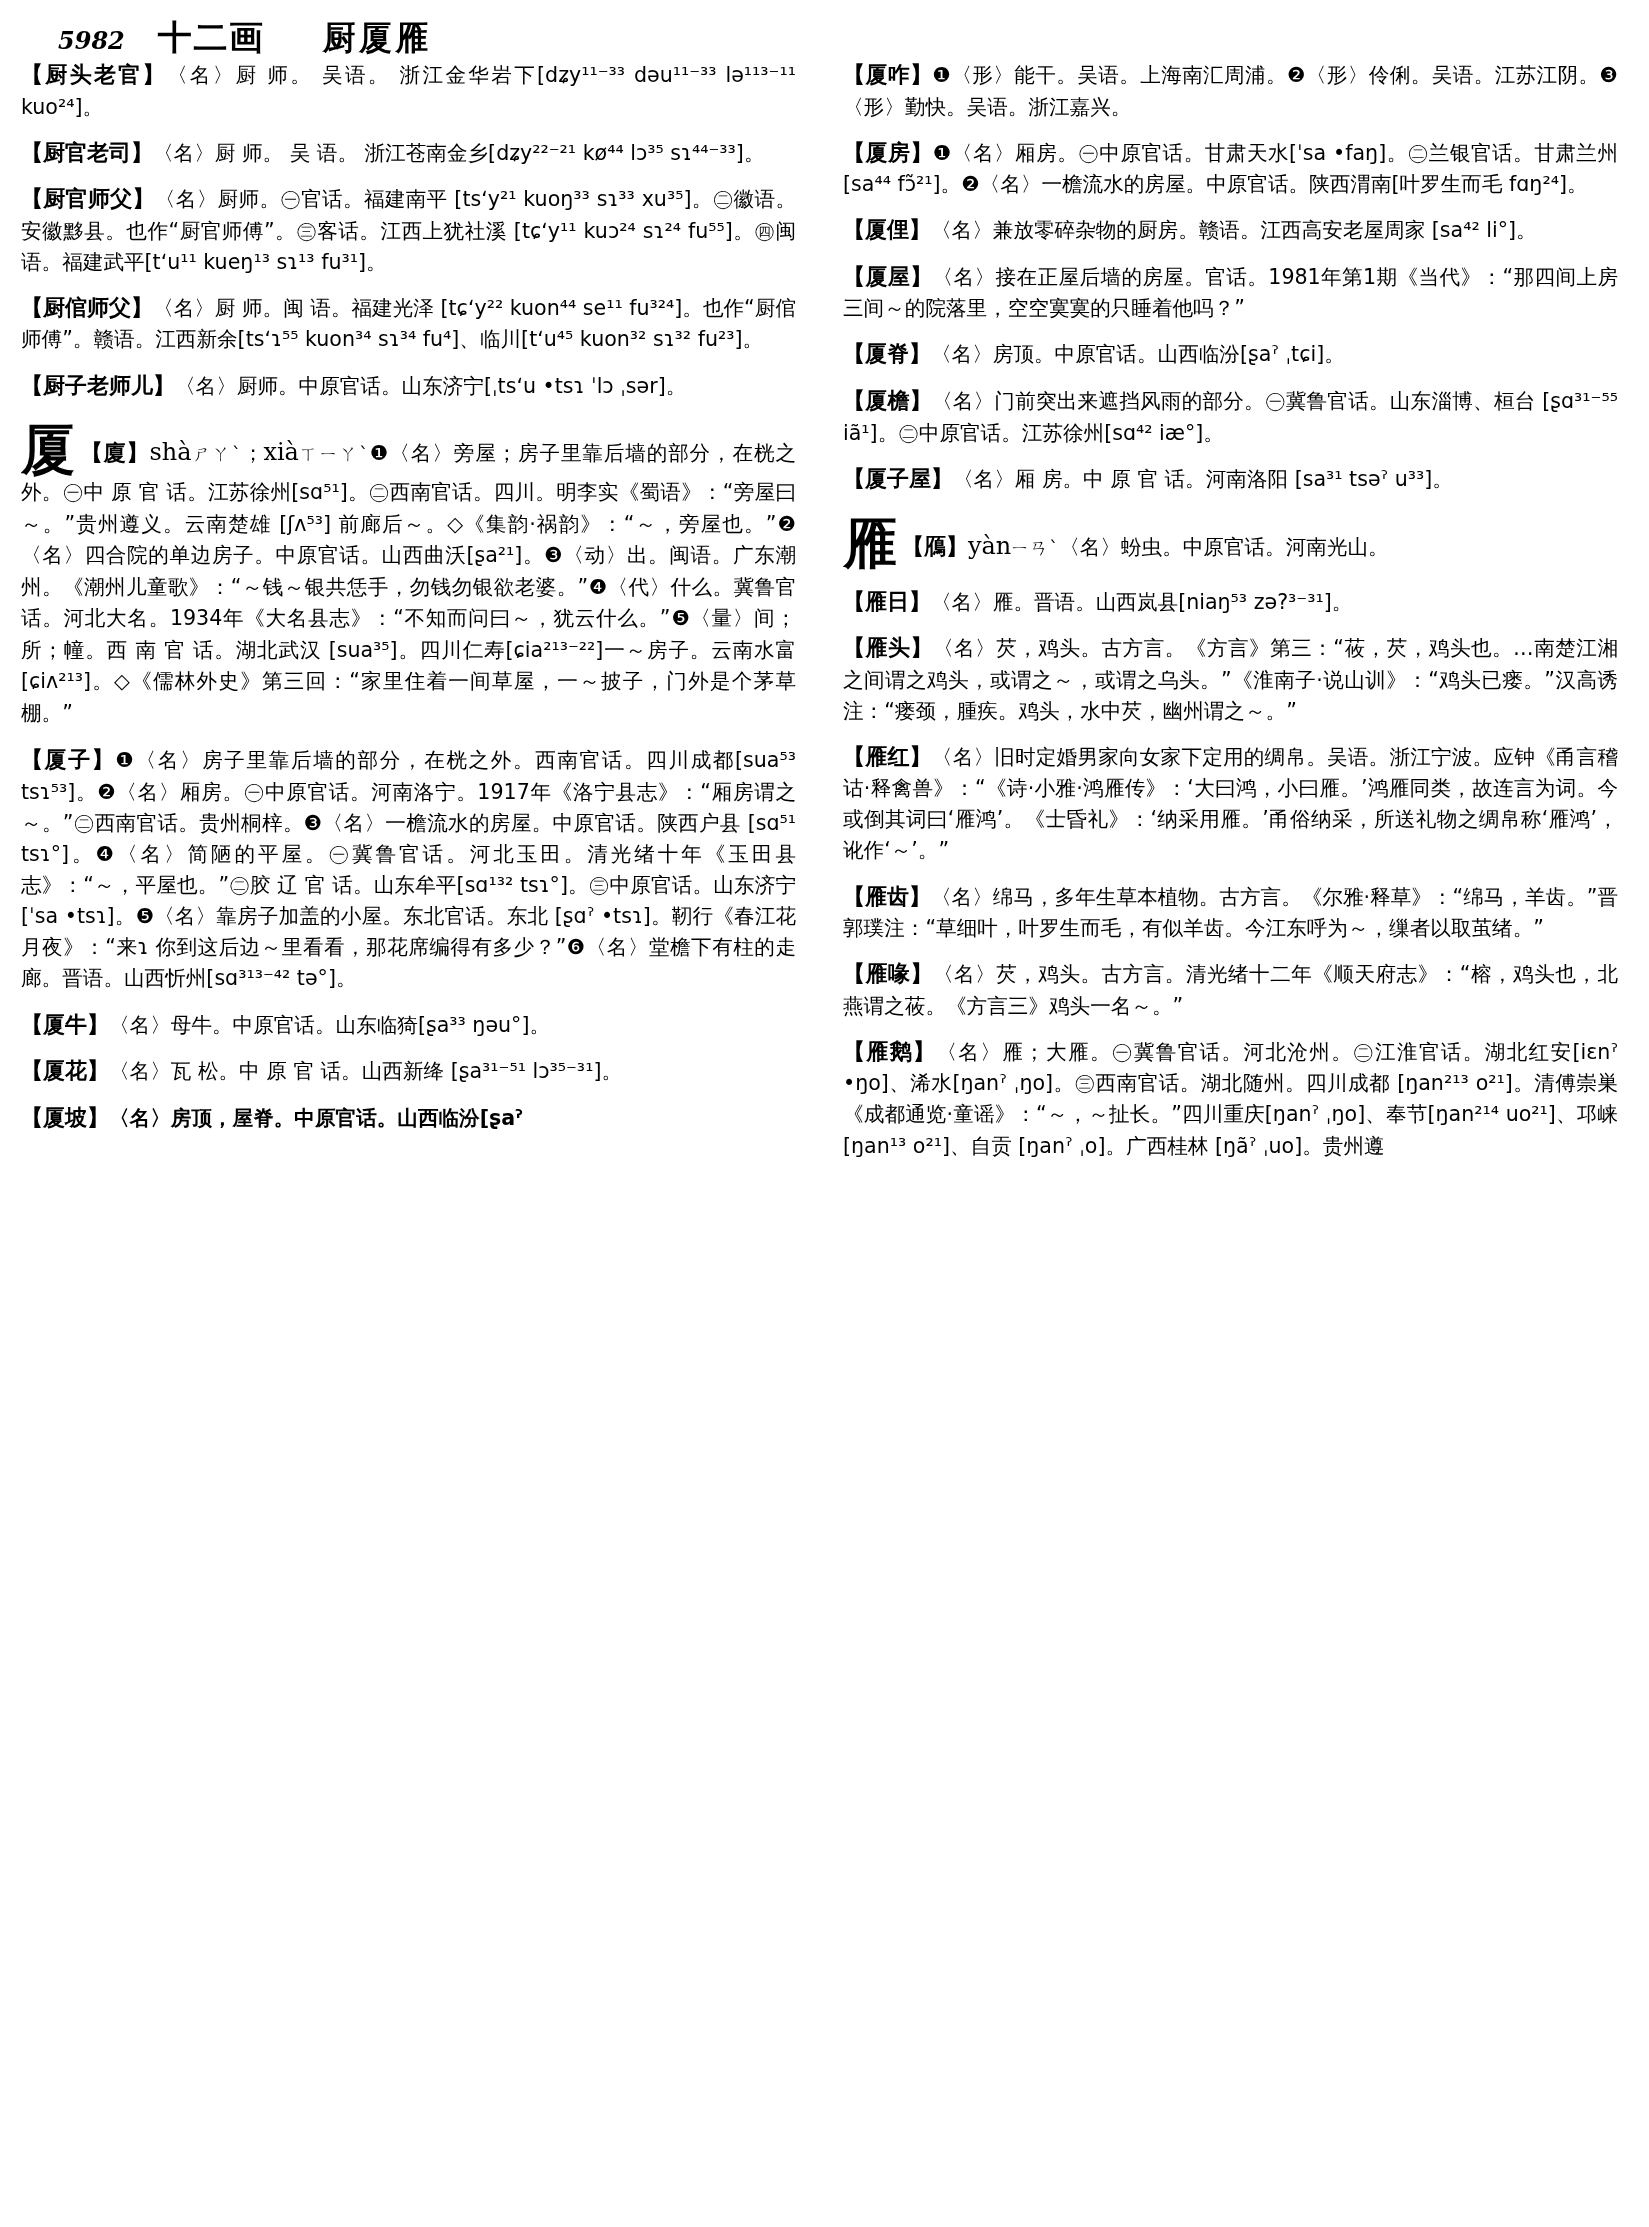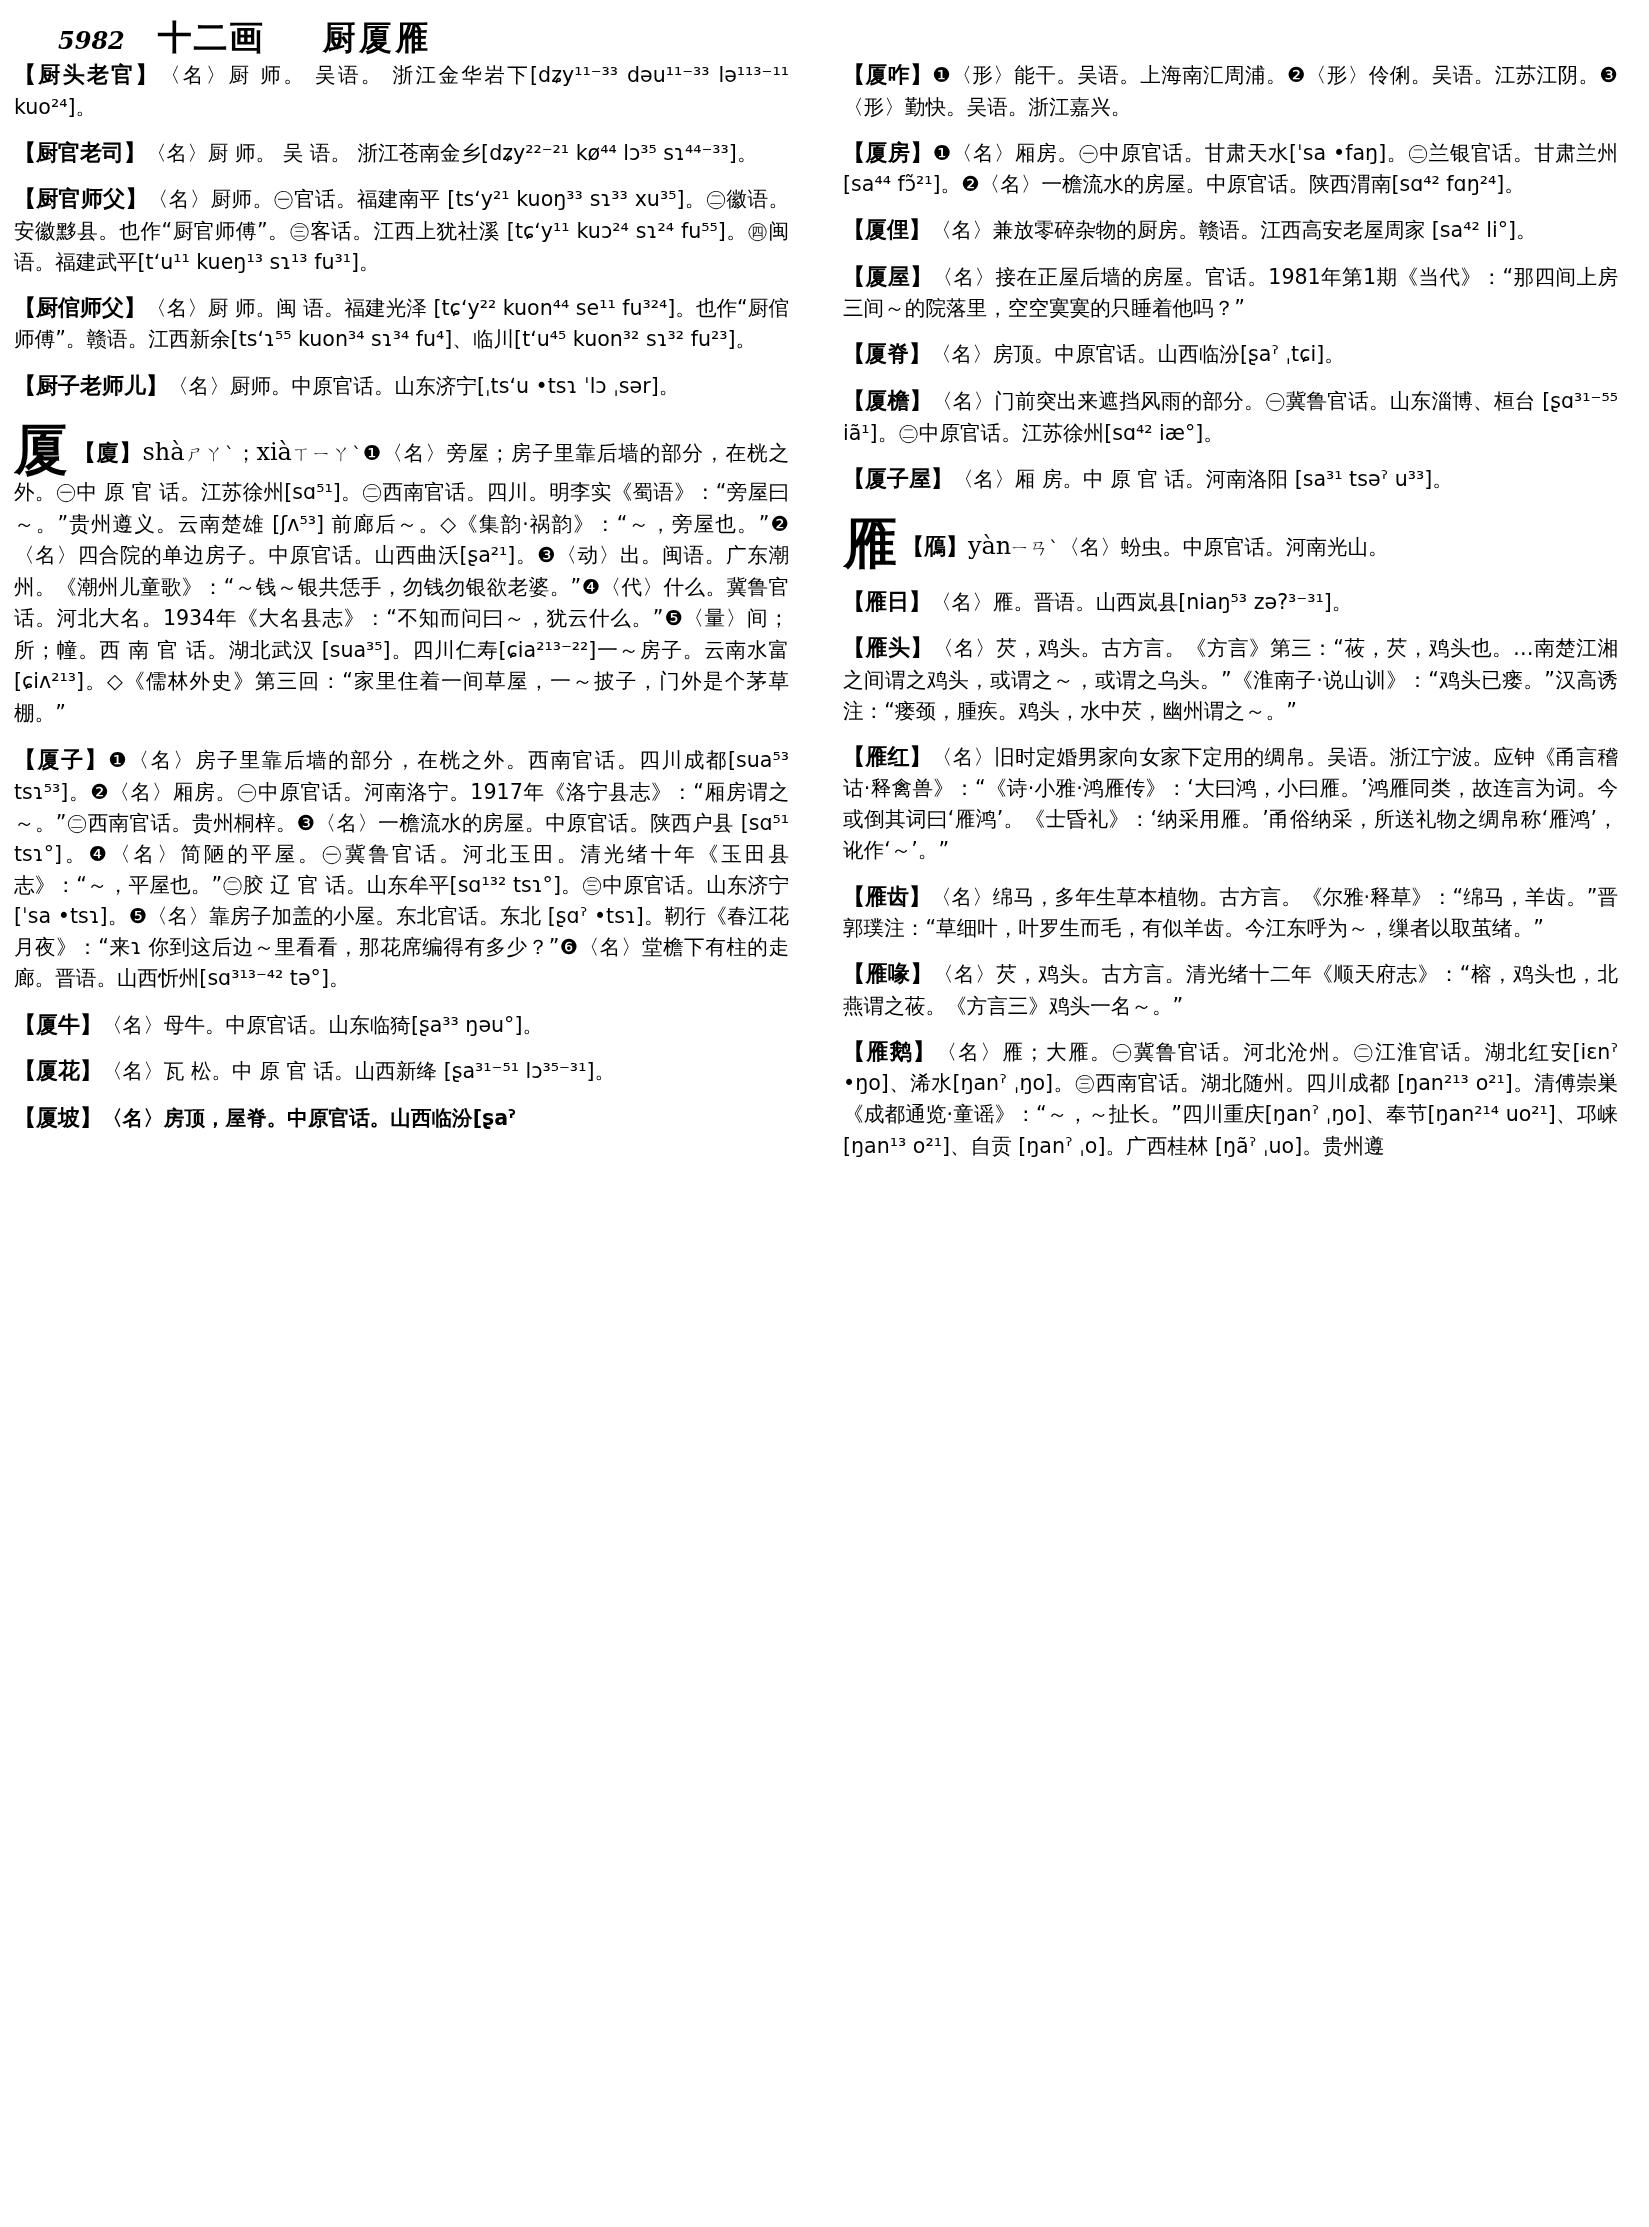--- a/index.html
+++ b/index.html
@@ -58,21 +58,21 @@
     width: 1650px;
     height: 2161px;
   }
   .col {
     position: absolute;
     top: 0;
     width: 775px;
     height: 2161px;
     overflow: hidden;
   }
-  .col-left { left: 14px; }
+  .col-left { left: 21px; }
   .col-right { left: 843px; }
 
   .entry {
     margin-bottom: 14px;
     font-size: 21px;
     line-height: 1.48;
     text-align: justify;
   }
   .headword {
     font-family: "DejaVu Sans", sans-serif;
@@ -176,21 +176,21 @@
     </div>
 
     <div class="col col-right">
 
 
       <div class="entry">
         <span class="headword">【厦咋】</span><span class="body-text">❶〈形〉能干。吴语。上海南汇周浦。❷〈形〉伶俐。吴语。江苏江阴。❸〈形〉勤快。吴语。浙江嘉兴。</span>
       </div>
 
       <div class="entry">
-        <span class="headword">【厦房】</span><span class="body-text">❶〈名〉厢房。㊀中原官话。甘肃天水[ˈsa •faŋ]。㊁兰银官话。甘肃兰州[sa⁴⁴ fɔ̃²¹]。❷〈名〉一檐流水的房屋。中原官话。陕西渭南[sɑ⁴² fɑŋ²⁴]。</span>
+        <span class="headword">【厦房】</span><span class="body-text">❶〈名〉厢房。㊀中原官话。甘肃天水[ˈsa •faŋ]。㊁兰银官话。甘肃兰州[sa⁴⁴ fɔ̃²¹]。❷〈名〉一檐流水的房屋。中原官话。陕西渭南[叶罗生而毛 fɑŋ²⁴]。</span>
       </div>
 
       <div class="entry">
         <span class="headword">【厦俚】</span><span class="body-text">〈名〉兼放零碎杂物的厨房。赣语。江西高安老屋周家 [sa⁴² li°]。</span>
       </div>
 
       <div class="entry">
         <span class="headword">【厦屋】</span><span class="body-text">〈名〉接在正屋后墙的房屋。官话。1981年第1期《当代》：“那四间上房三间～的院落里，空空寞寞的只睡着他吗？”</span>
       </div>
 

